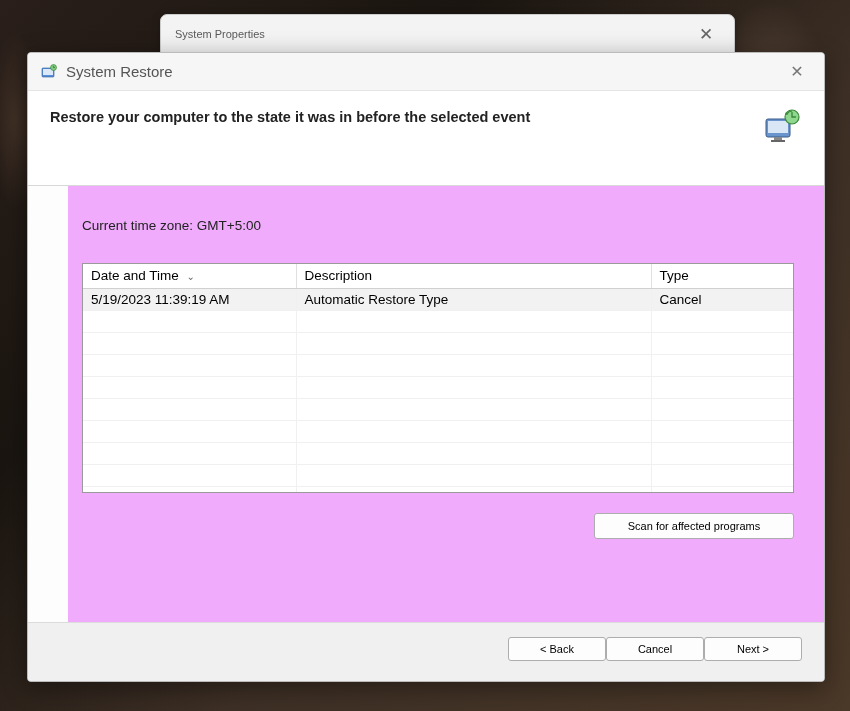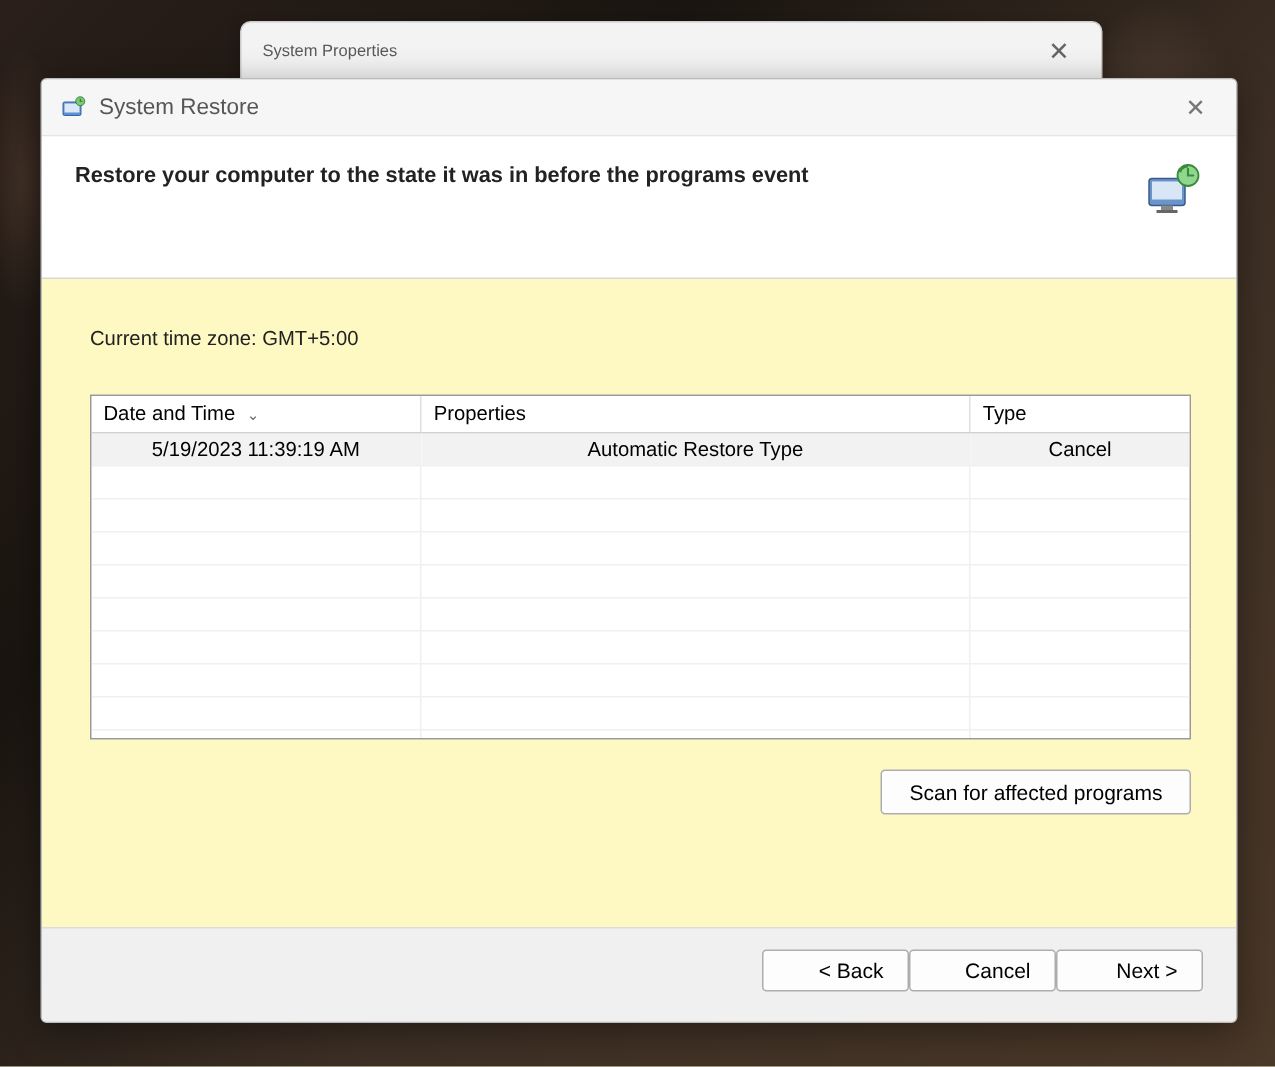--- a/index.html
+++ b/index.html
@@ -107,24 +107,25 @@
       font-weight: bold;
       font-size: 14.5px;
       color: #222;
     }
     .header-icon {
       width: 40px;
       height: 36px;
     }
     .body-section {
       flex: 1;
-      background: #fef9c3;
-      padding: 32px 30px 18px 32px;
+      background: #f0abfc;
+      padding: 32px 30px 18px 14px;
       display: flex;
       flex-direction: column;
+      margin-left: 40px;
     }
     .timezone {
       color: #222;
       font-size: 13.5px;
       margin-bottom: 30px;
     }
     .table-wrap {
       border: 1px solid #9a9a9a;
       background: #fff;
       height: 230px;
@@ -155,21 +156,20 @@
       vertical-align: middle;
     }
     tbody td {
       font-size: 13.5px;
       padding: 2px 8px;
       height: 22px;
       border-bottom: 1px solid #f0f0f0;
       border-right: 1px solid #f0f0f0;
       overflow: hidden;
       white-space: nowrap;
-      text-align: center;
     }
     tbody td:last-child { border-right: none; }
     tbody tr.selected td {
       background: #f2f2f2;
     }
     tbody tr.empty td {
       color: transparent;
     }
     .col-date { width: 30%; }
     .col-desc { width: 50%; }
@@ -177,25 +177,24 @@
     .scan-row {
       display: flex;
       justify-content: flex-end;
       margin-top: 20px;
     }
     .btn {
       background: #fdfdfd;
       border: 1px solid #adadad;
       border-radius: 3px;
       padding: 5px 16px;
-      font-size: 14px;
+      font-size: 11px;
       min-width: 90px;
       cursor: pointer;
       font-family: inherit;
-      text-align: right;
     }
     .btn-scan { min-width: 200px; padding: 6px 18px; }
     .footer-section {
       background: #f0f0f0;
       border-top: 1px solid #dcdcdc;
       padding: 14px 22px 20px 22px;
       display: flex;
       justify-content: flex-end;
       gap: 0;
     }
@@ -220,21 +219,21 @@
         <rect x="3" y="6" width="10" height="6" fill="#dce8f7"></rect>
         <circle cx="13.5" cy="4.5" r="3" fill="#7fc97f" stroke="#2f7d2f" stroke-width="0.6"></circle>
         <path d="M13.5 2.8 L13.5 4.5 L15 4.5" stroke="#2f7d2f" stroke-width="0.8" fill="none"></path>
       </svg>
     </span>
     <span class="titlebar-title">System Restore</span>
     <span class="titlebar-close">✕</span>
   </div>
 
   <div class="header-section">
-    <div class="header-title">Restore your computer to the state it was in before the programs event</div>
+    <div class="header-title">Restore your computer to the state it was in before the selected event</div>
     <span class="header-icon">
       <svg viewBox="0 0 40 36" width="40" height="36">
         <rect x="4" y="10" width="24" height="18" rx="2" fill="#6a94cc" stroke="#3a5a8a" stroke-width="1"></rect>
         <rect x="6" y="12" width="20" height="12" fill="#d8e6f5"></rect>
         <rect x="12" y="28" width="8" height="3" fill="#888"></rect>
         <rect x="9" y="31" width="14" height="2" fill="#666"></rect>
         <circle cx="30" cy="8" r="7" fill="#8fd68f" stroke="#3a8a3a" stroke-width="1.2"></circle>
         <path d="M30 3.5 L30 8 L33.5 8" stroke="#3a8a3a" stroke-width="1.4" fill="none" stroke-linecap="round"></path>
         <path d="M25 5 A6 6 0 0 1 30 2" stroke="#3a8a3a" stroke-width="1.2" fill="none"></path>
         <polygon points="24,3 26,6 23,5.5" fill="#3a8a3a"></polygon>
@@ -252,21 +251,21 @@
             <col class="col-desc">
             <col class="col-type">
         </colgroup>
         <thead>
           <tr>
             <th>
               <span>Date and Time</span>
               <span class="sort-indicator">⌄</span>
             </th>
             <th>
-              <span>Properties</span>
+              <span>Description</span>
             </th>
             <th>
               <span>Type</span>
             </th>
           </tr>
         </thead>
         <tbody>
           <tr class="selected">
             <td>5/19/2023 11:39:19 AM</td>
             <td>Automatic Restore Type</td>

